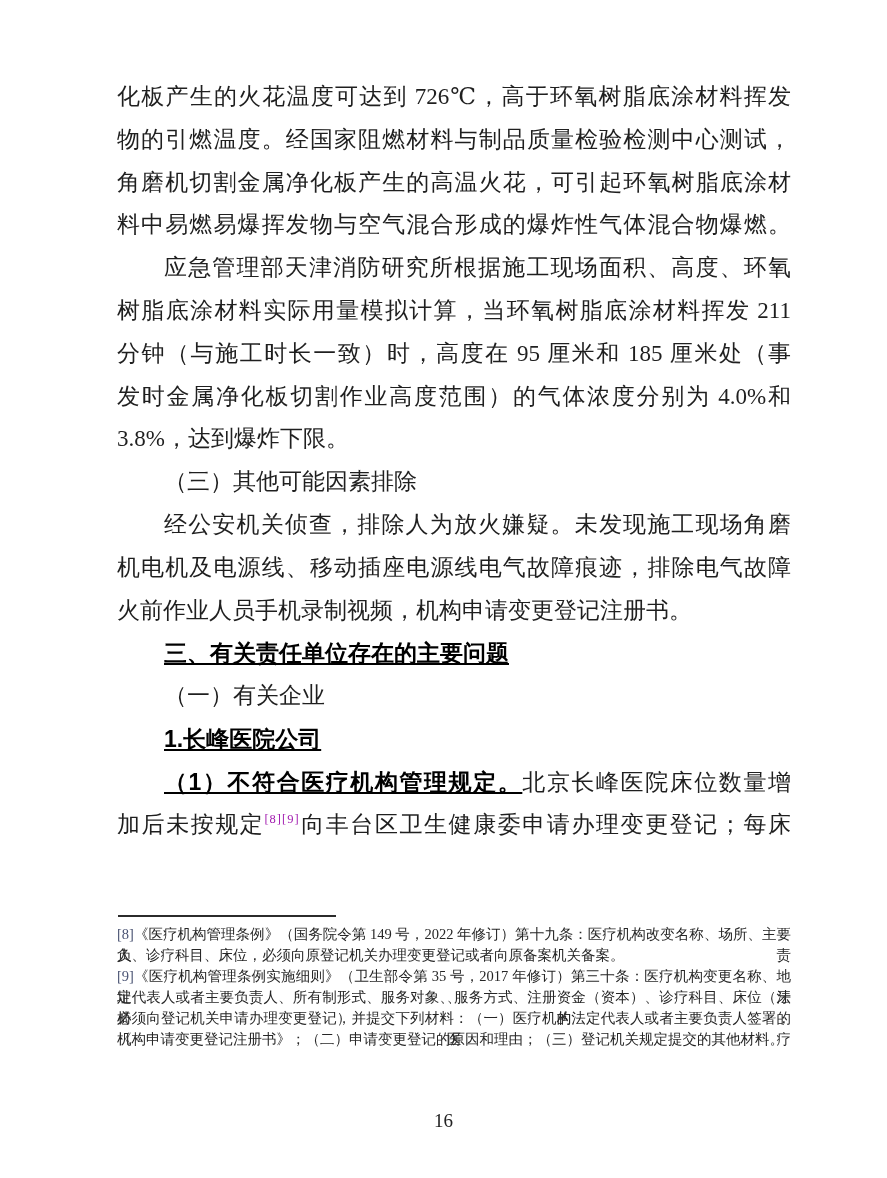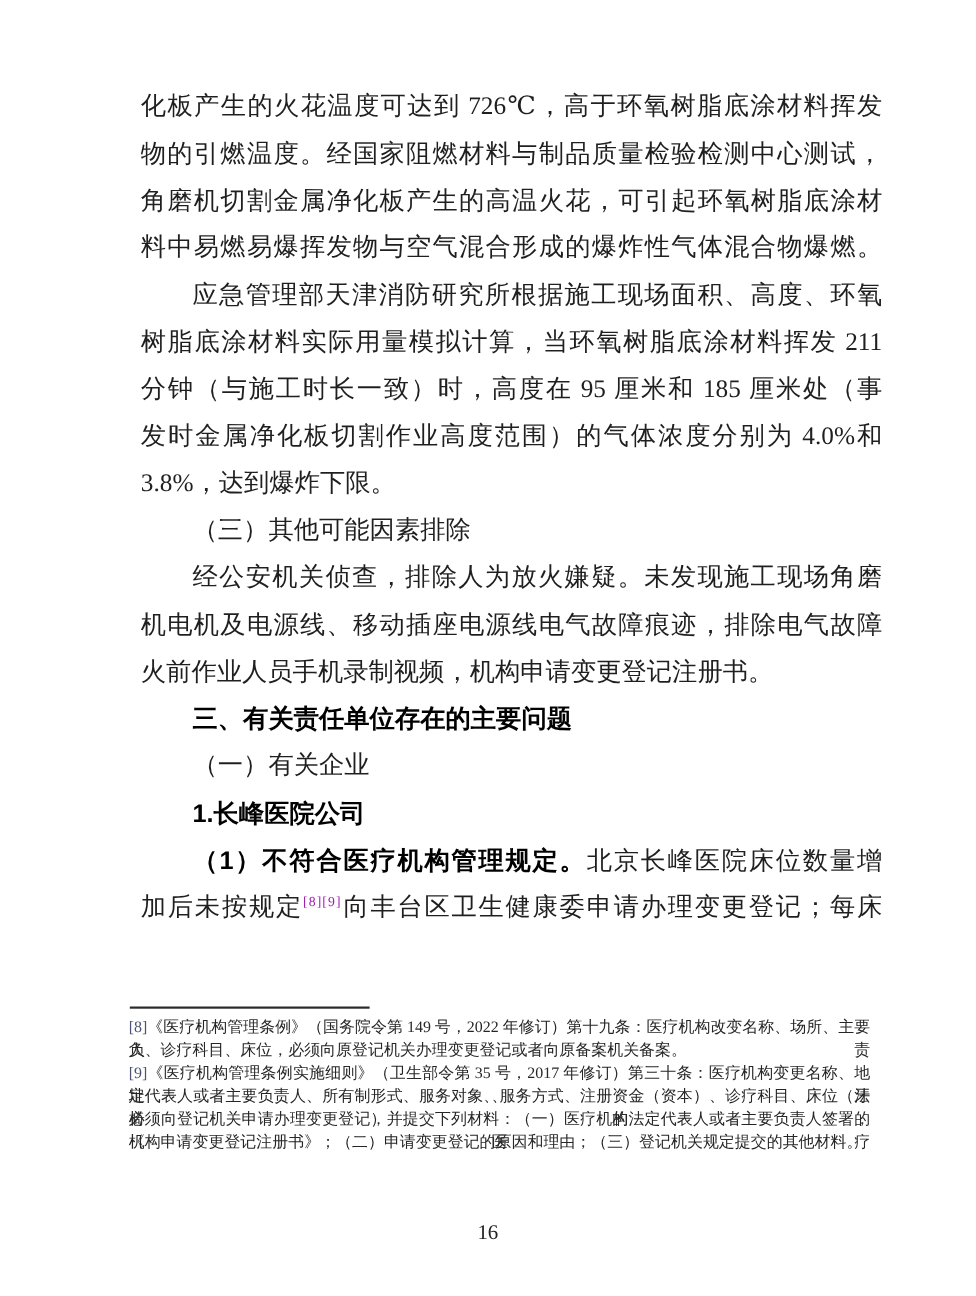--- a/index.html
+++ b/index.html
@@ -7,38 +7,39 @@
     position: relative;
     width: 887px;
     height: 1178px;
     background: #ffffff;
     font-family: "Liberation Serif", "DejaVu Serif", serif;
     color: #1f1f1f;
     overflow: hidden;
   }
   .body-text {
     position: absolute;
-    left: 128px;
+    left: 117px;
     top: 76px;
     width: 674px;
     font-size: 23px;
     line-height: 42.8px;
   }
   .ln {
     height: 42.8px;
     text-align: justify;
     text-justify: inter-character;
     overflow: visible;
   }
   .st { text-align-last: justify; }
   .ind { text-indent: 47px; }
   .hb {
     font-family: "Liberation Sans", "DejaVu Sans", sans-serif;
     font-weight: 700;
     color: #000000;
+    text-decoration: underline;
   }
   sup.fnref {
     font-size: 12.5px;
     line-height: 0;
     vertical-align: super;
     color: #a21caf;
     letter-spacing: 1px;
   }
   .fn-sep {
     position: absolute;

